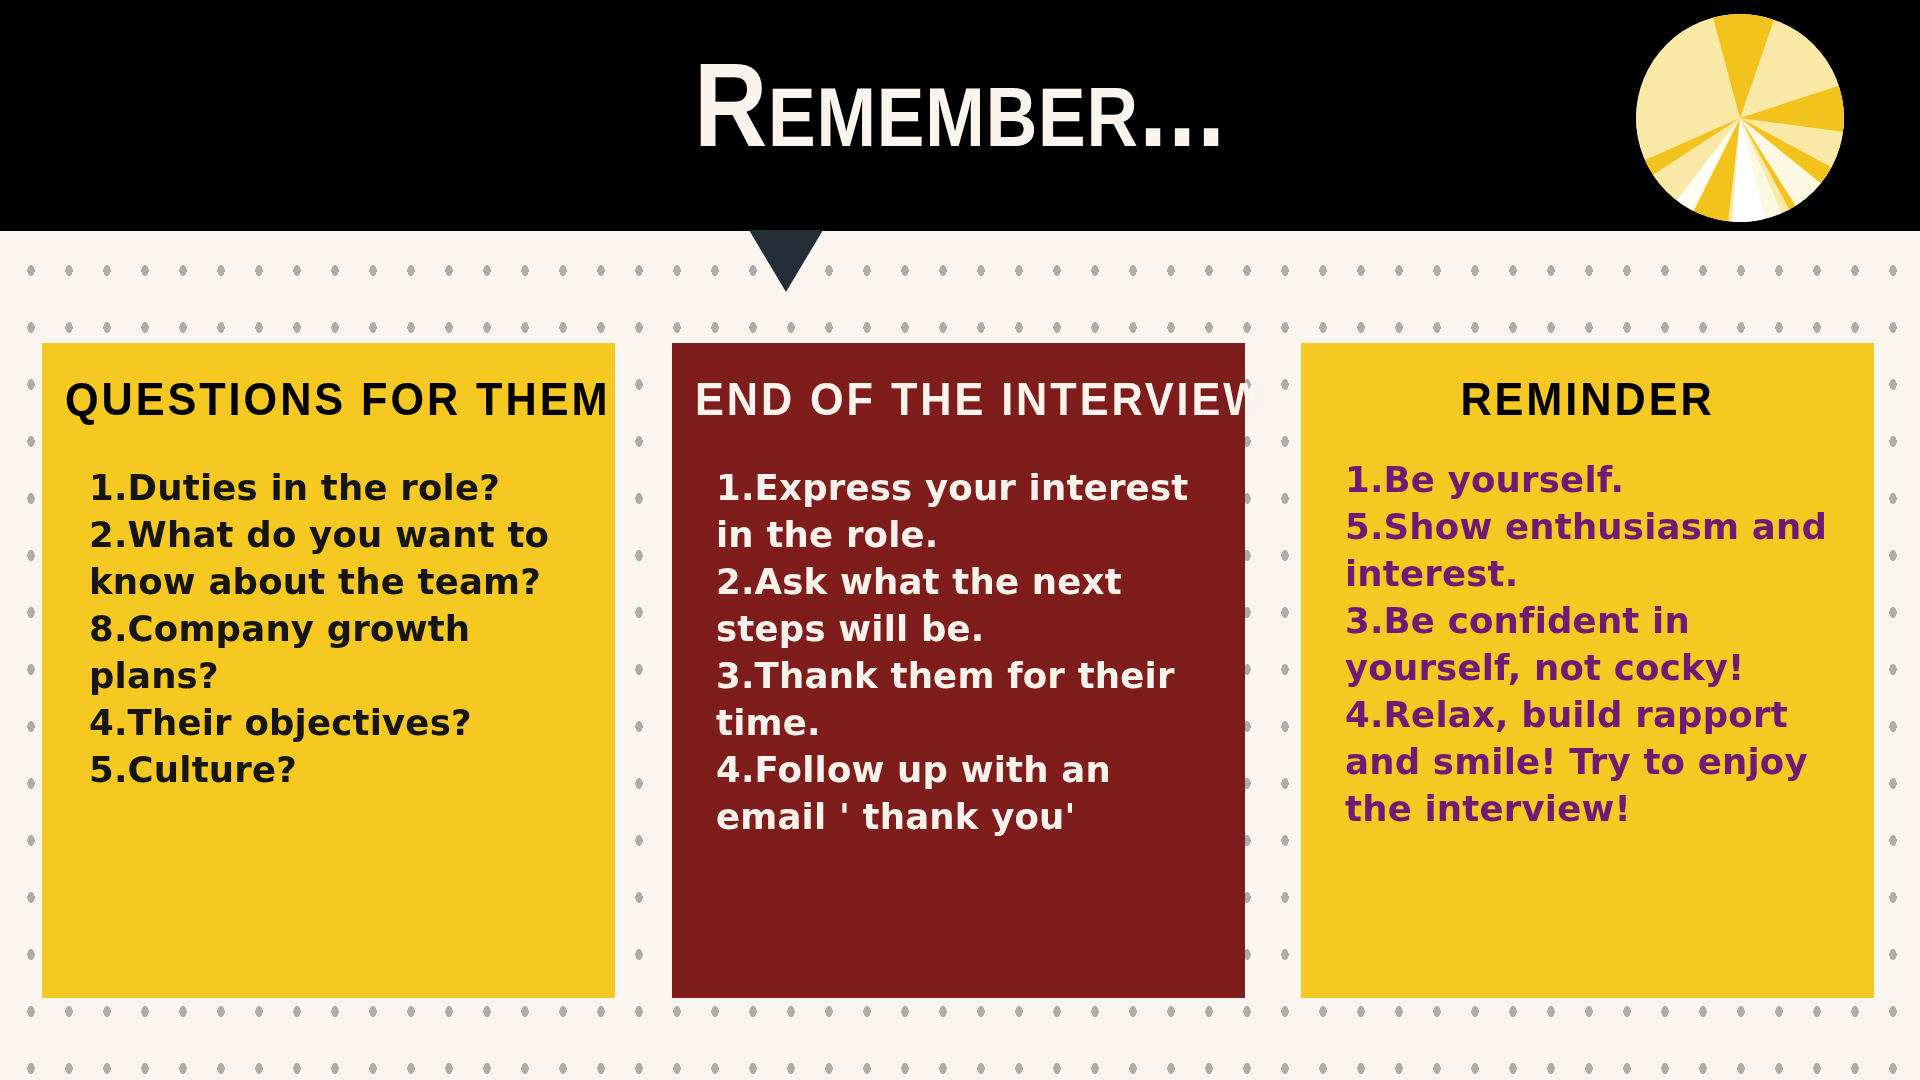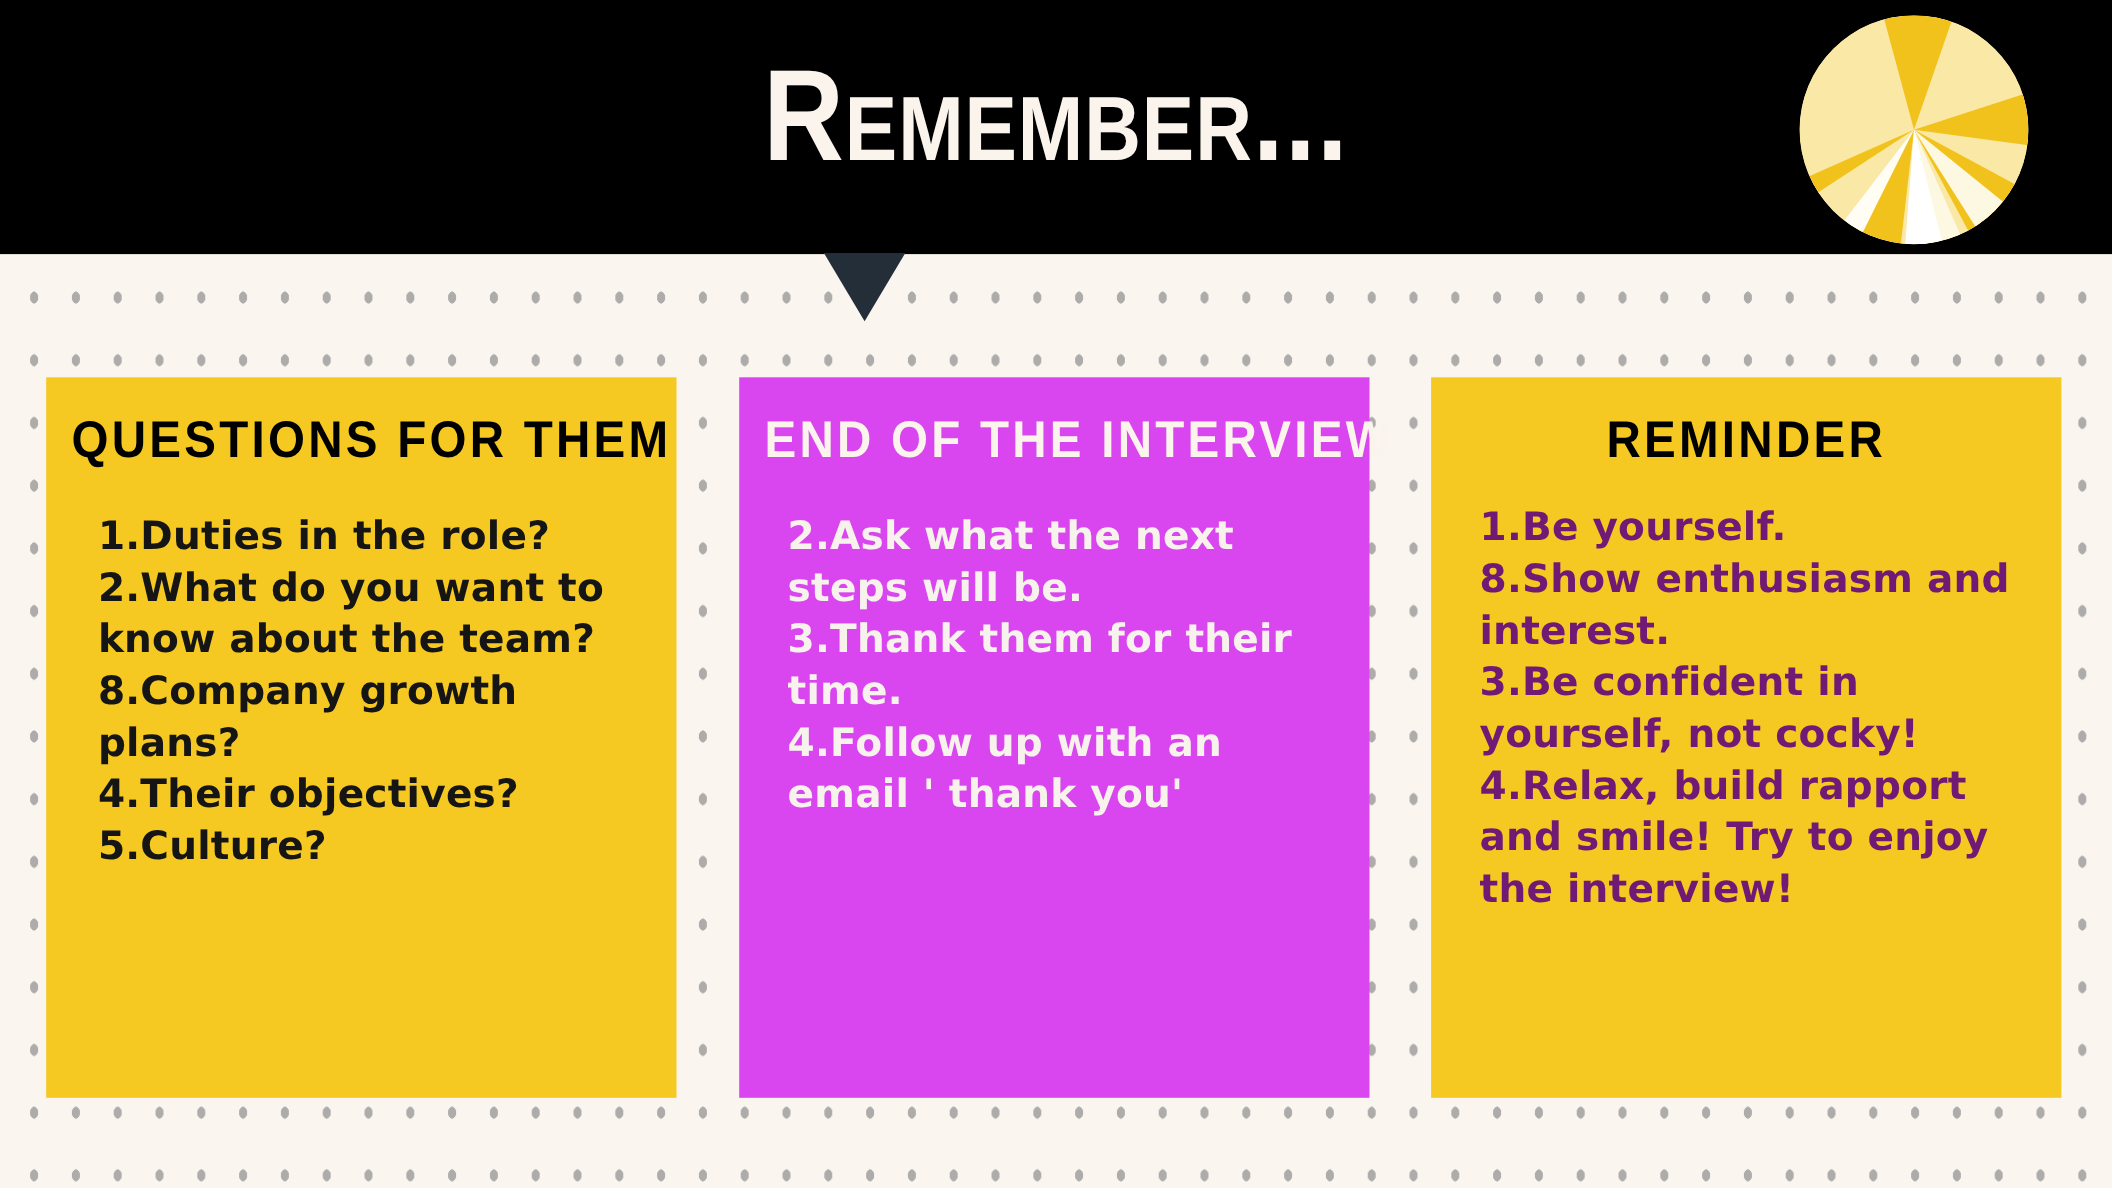--- a/index.html
+++ b/index.html
@@ -90,21 +90,21 @@
   }
   .card {
     position: absolute;
     top: 0;
     width: 573px;
     height: 655px;
     box-sizing: border-box;
     padding: 0;
   }
   #card-0 { left: 42px; background: #f5c921; }
-  #card-1 { left: 672px; background: #d946ef; }
+  #card-1 { left: 672px; background: #7f1d1d; }
   #card-2 { left: 1301px; background: #f5c921; }
 
   .card-title {
     margin: 0;
     padding-top: 32px;
     text-align: center;
     font-family: "Liberation Sans Narrow", "Liberation Sans", sans-serif;
     font-weight: 700;
     font-size: 47px;
     line-height: 1.0;
@@ -180,30 +180,31 @@
         <li>2.What do you want to know about the team?</li>
         <li>8.Company growth plans?</li>
         <li>4.Their objectives?</li>
         <li>5.Culture?</li>
       </ul>
     </div>
 
     <div class="card" id="card-1">
       <div class="card-title">End of the interview</div>
       <ul class="card-list">
+        <li>1.Express your interest in the role.</li>
         <li>2.Ask what the next steps will be.</li>
         <li>3.Thank them for their time.</li>
         <li>4.Follow up with an email ' thank you'</li>
       </ul>
     </div>
 
     <div class="card" id="card-2">
       <div class="card-title">Reminder</div>
       <ul class="card-list">
         <li>1.Be yourself.</li>
-        <li>8.Show enthusiasm and interest.</li>
+        <li>5.Show enthusiasm and interest.</li>
         <li>3.Be confident in yourself, not cocky!</li>
         <li>4.Relax, build rapport and smile! Try to enjoy the interview!</li>
       </ul>
     </div>
 
   </div>
 </div>
 
 </body></html>

